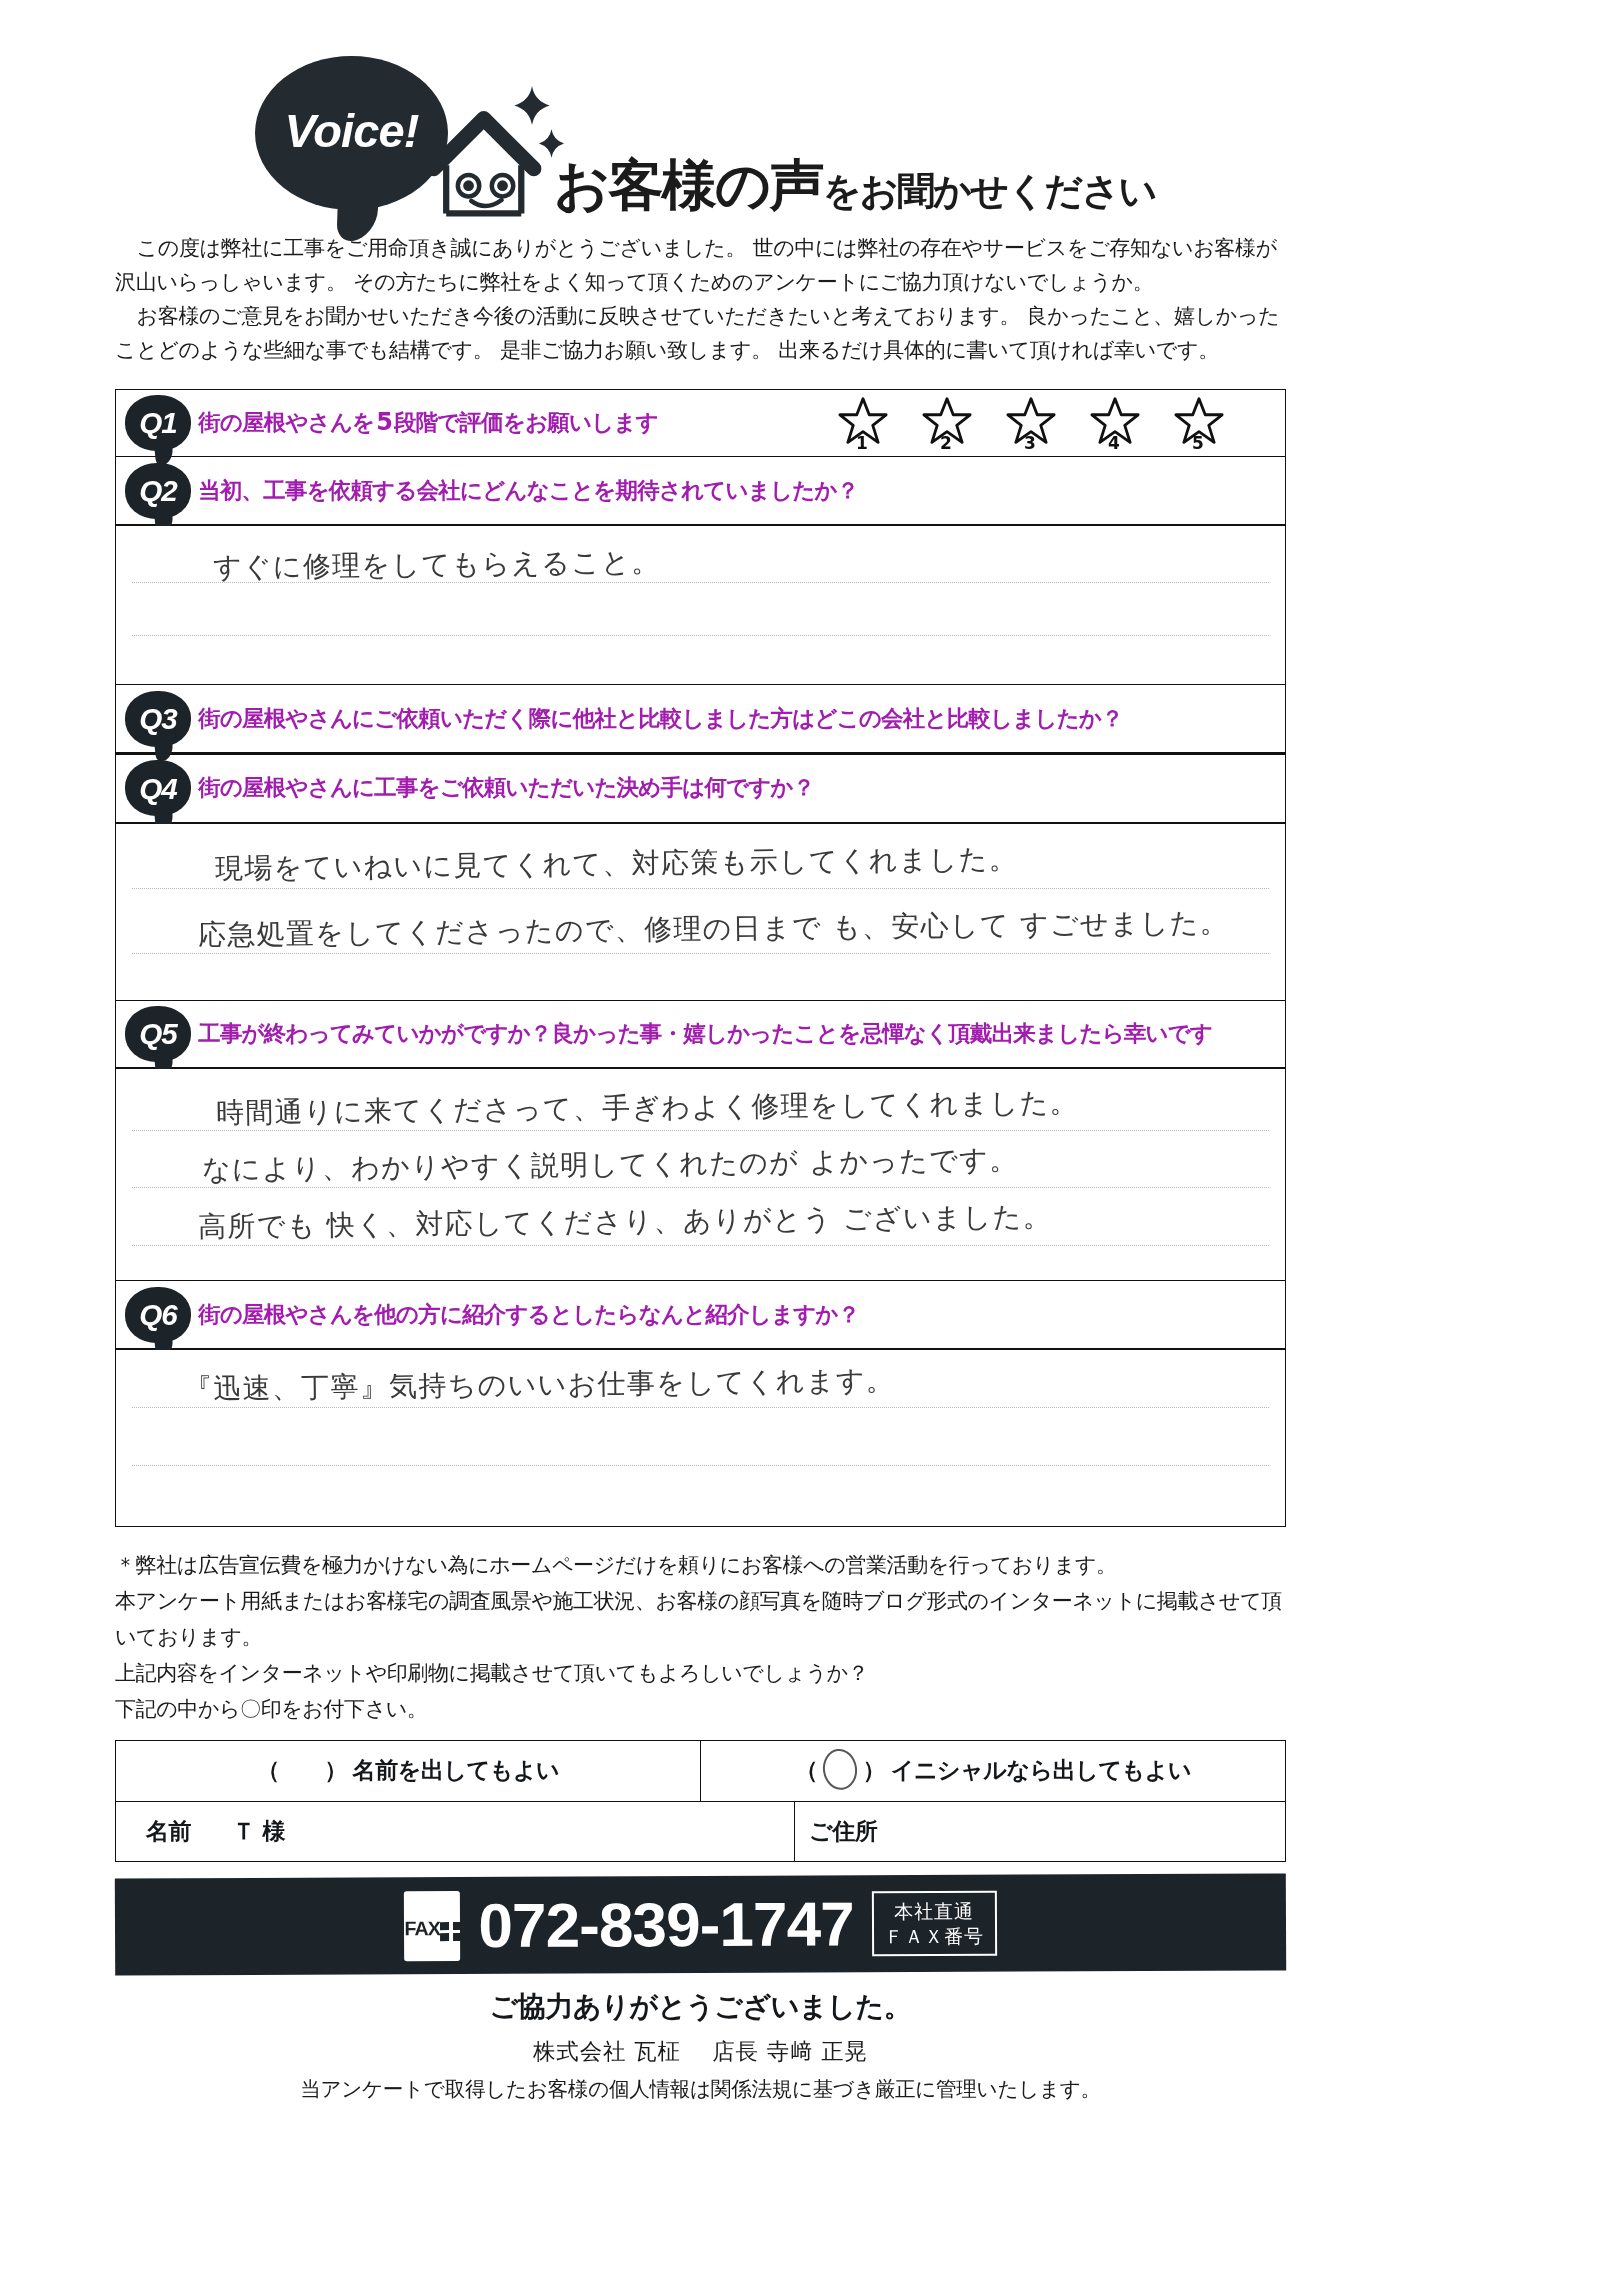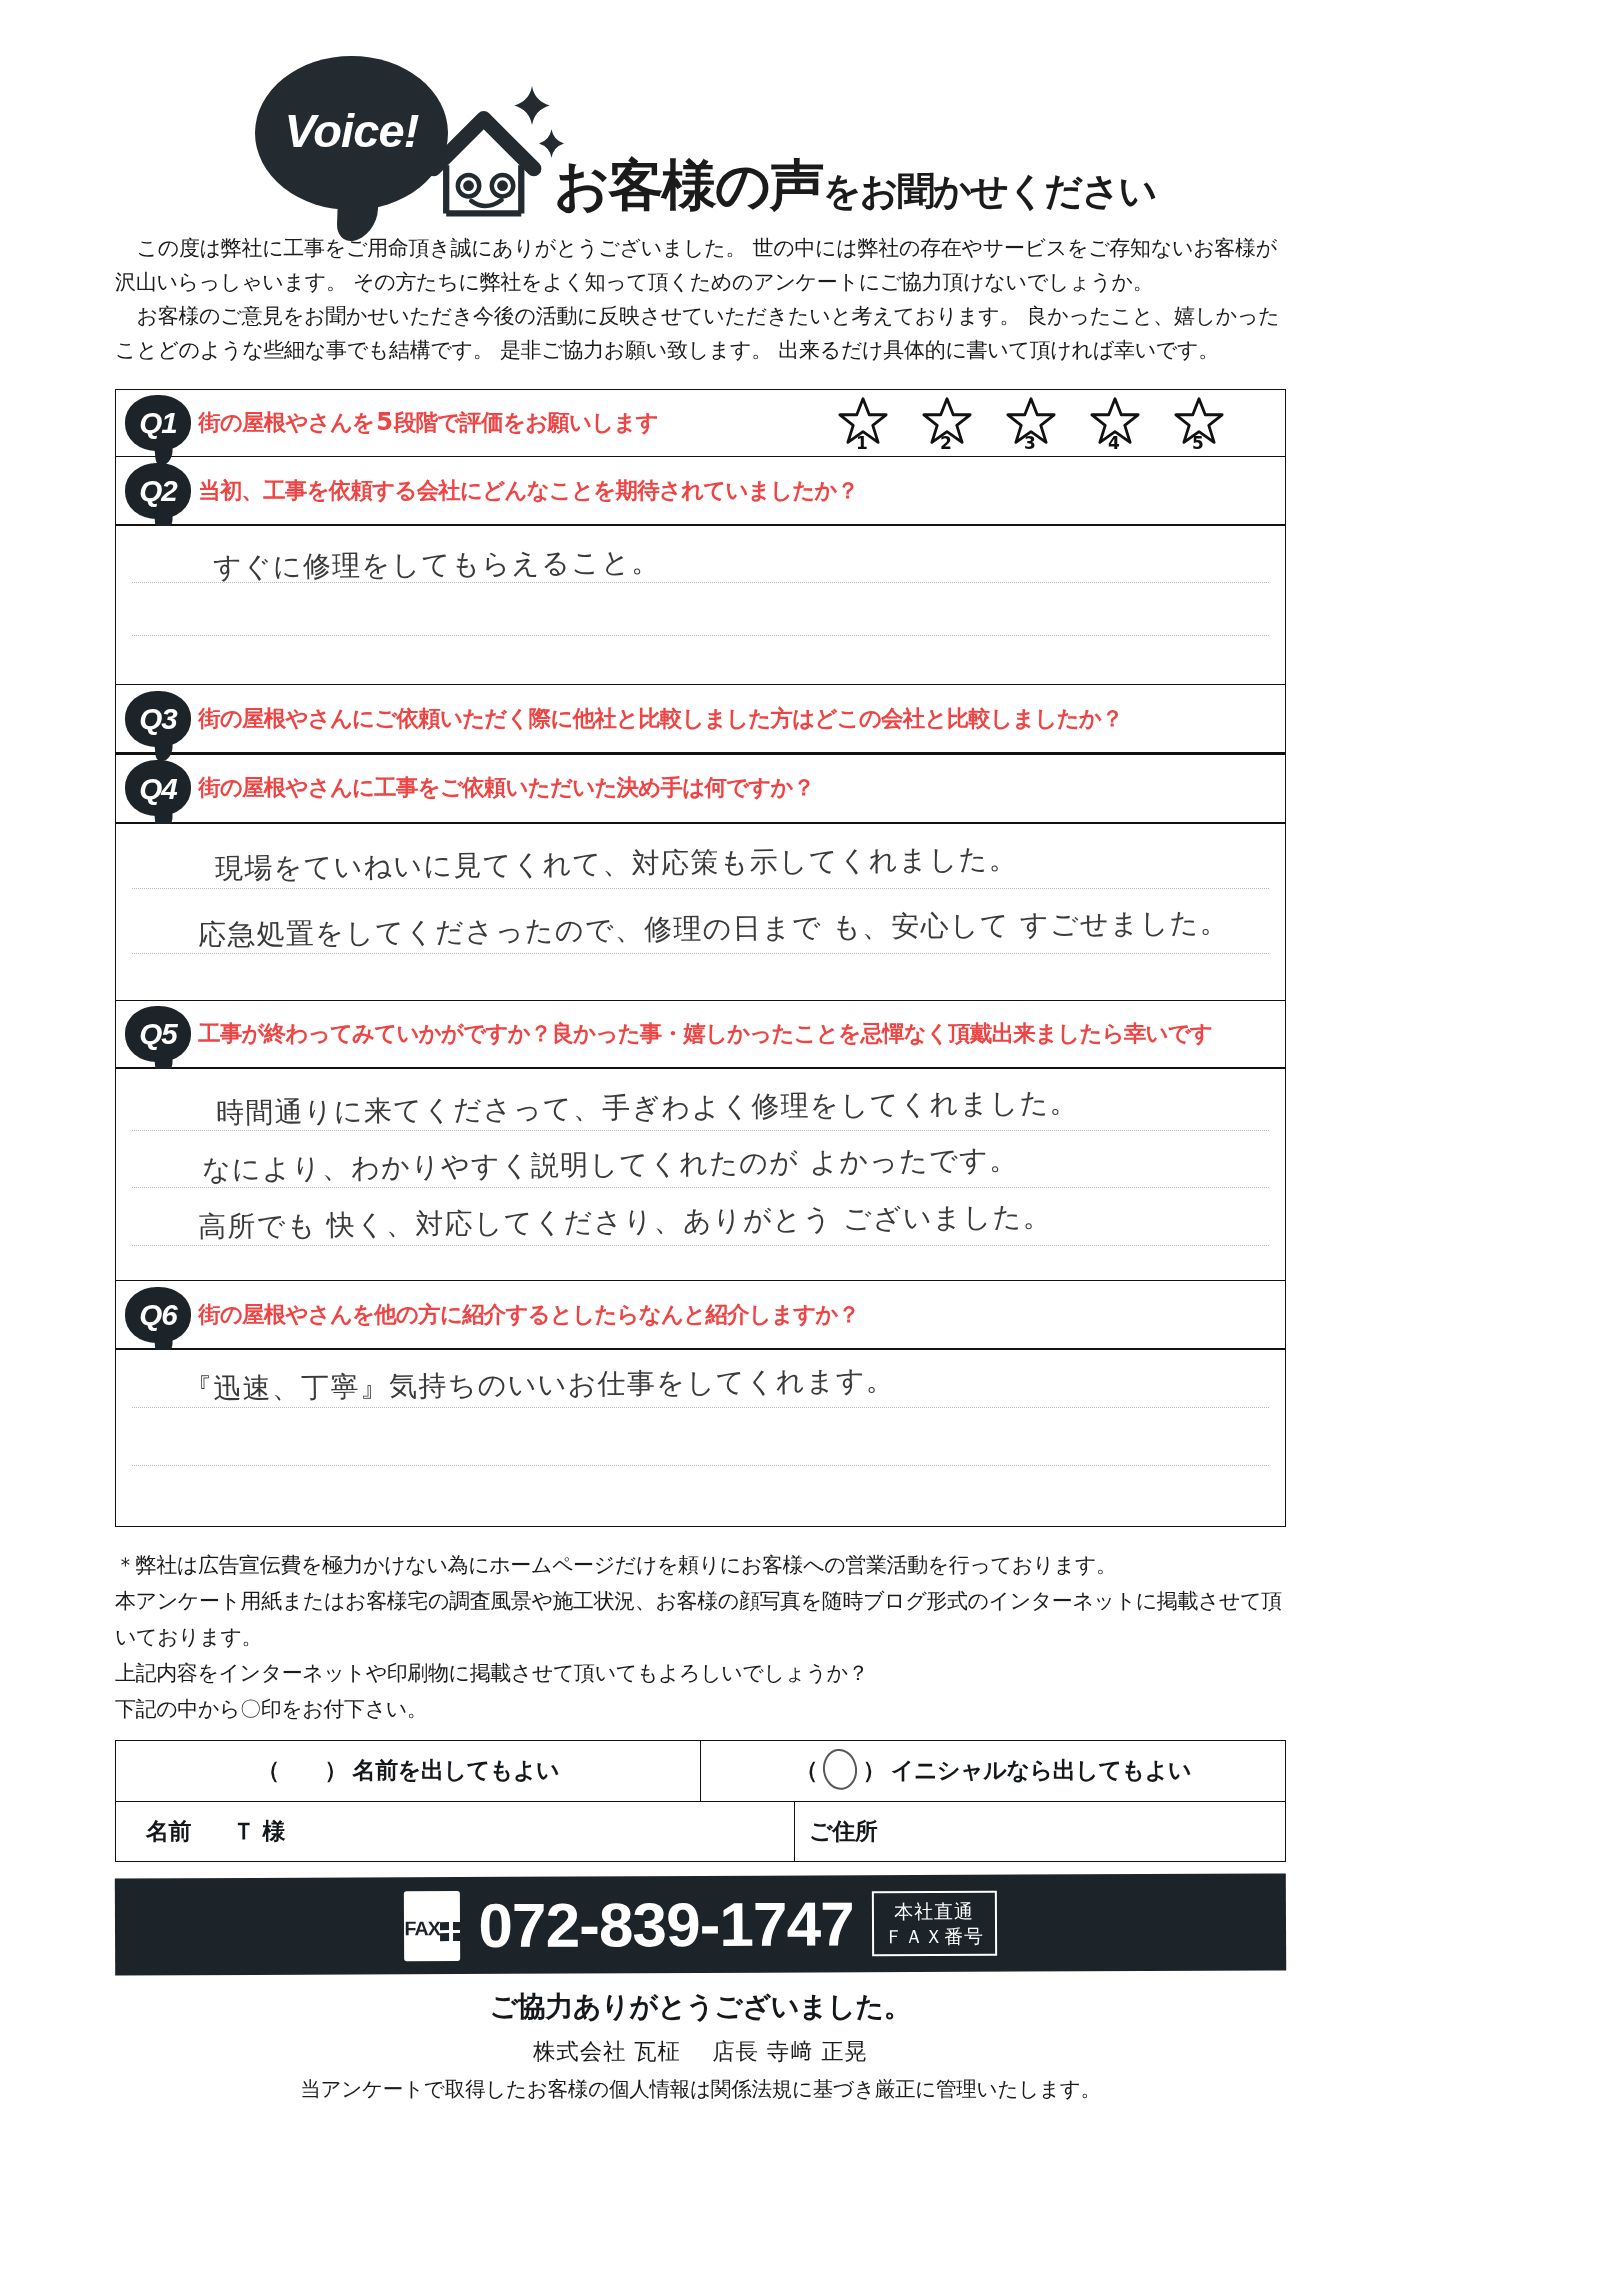--- a/index.html
+++ b/index.html
@@ -153,21 +153,21 @@
     font-size: 29.6px;
     font-weight: bold;
     font-style: italic;
     line-height: 1;
     letter-spacing: -0.9px;
   }
 
   .qtext {
     font-size: 22.4px;
     font-weight: bold;
-    color: #ef4444;
+    color: #a21caf;
     letter-spacing: -0.7px;
     line-height: 1.15;
     font-family: "DejaVu Sans", sans-serif;
     padding-right: 9px;
     text-align: right;
   }
   .qtext .num { font-size: 24px; padding: 0 1.8px; }
 
   
   .stars {

